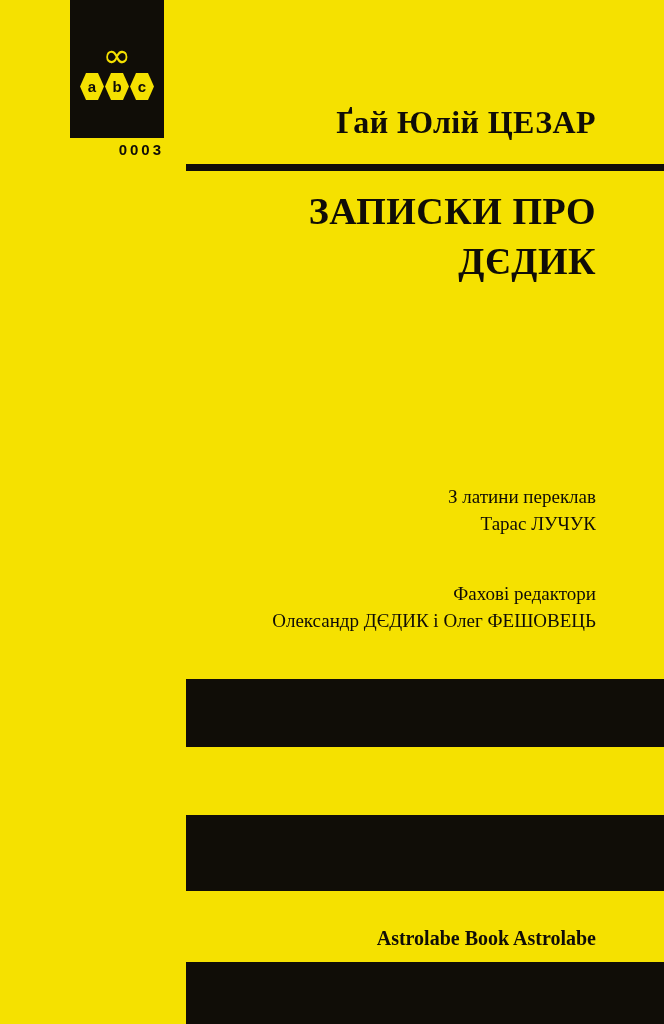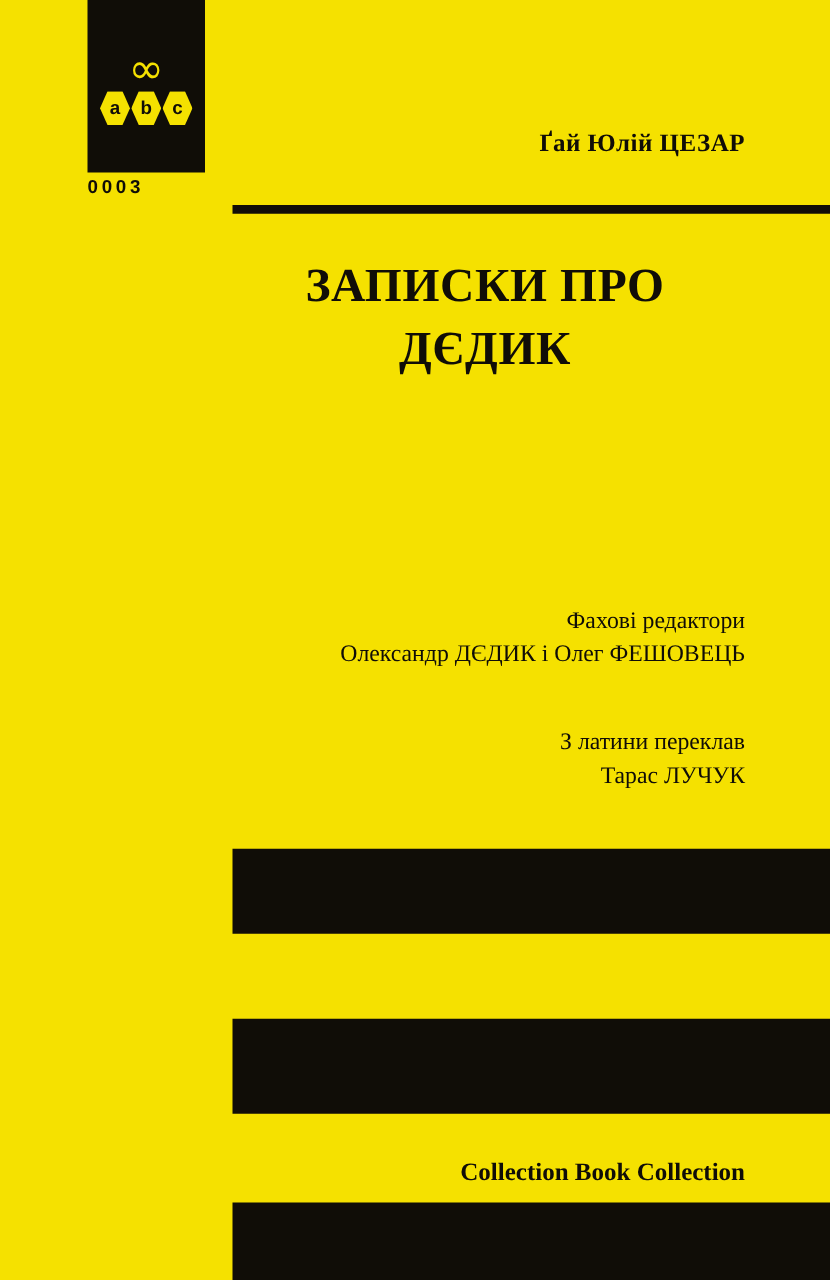--- a/index.html
+++ b/index.html
@@ -65,55 +65,55 @@
     color: #100D07;
     font-family: "Liberation Sans", sans-serif;
     font-weight: bold;
     font-size: 15px;
   }
   .logo-number {
     position: absolute;
     left: 70px;
     top: 141px;
     width: 94px;
-    text-align: left;
+    text-align: right;
     font-family: "Liberation Sans", sans-serif;
     font-weight: bold;
     font-size: 15px;
     letter-spacing: 3px;
     color: #100D07;
   }
 
   
   .author {
     position: absolute;
     right: 68px;
     top: 104px;
-    font-size: 20px;
+    font-size: 32px;
     font-weight: bold;
     color: #100D07;
     letter-spacing: 0.4px;
     white-space: nowrap;
   }
   .rule {
     position: absolute;
     left: 186px;
     right: 0;
     top: 164px;
     height: 7px;
     background: #100D07;
   }
 
   
   .title {
     position: absolute;
     left: 180px;
     right: 68px;
-    top: 204px;
-    text-align: center;
+    top: 186px;
+    text-align: right;
     font-size: 38px;
     font-weight: bold;
     line-height: 1.32;
     color: #100D07;
     letter-spacing: 0.5px;
   }
 
   
   .credits {
     position: absolute;
@@ -178,29 +178,29 @@
 
   <div class="rule"></div>
 
   <div class="title">
     <div>ЗАПИСКИ ПРО</div>
     <div>ДЄДИК</div>
   </div>
 
   <div class="credits">
     <div class="credit-group">
+      <span class="credit-line">З латини переклав</span>
+      <span class="credit-line">Тарас ЛУЧУК</span>
+    </div>
+    <div class="credit-group">
       <span class="credit-line">Фахові редактори</span>
       <span class="credit-line">Олександр ДЄДИК і Олег ФЕШОВЕЦЬ</span>
     </div>
-    <div class="credit-group">
-      <span class="credit-line">З латини переклав</span>
-      <span class="credit-line">Тарас ЛУЧУК</span>
-    </div>
   </div>
 
   <div class="bar bar-1"></div>
   <div class="bar bar-2"></div>
 
-  <div class="series">Collection Book Collection</div>
+  <div class="series">Astrolabe Book Astrolabe</div>
 
   <div class="bar bar-3"></div>
 
 </div>
 
 </body></html>

